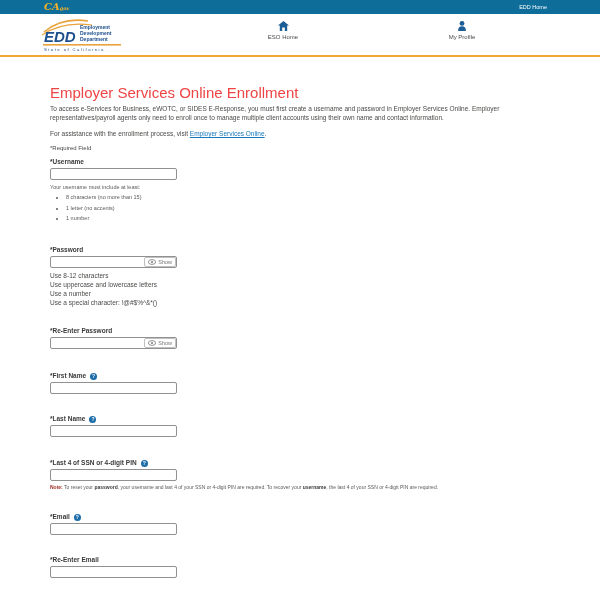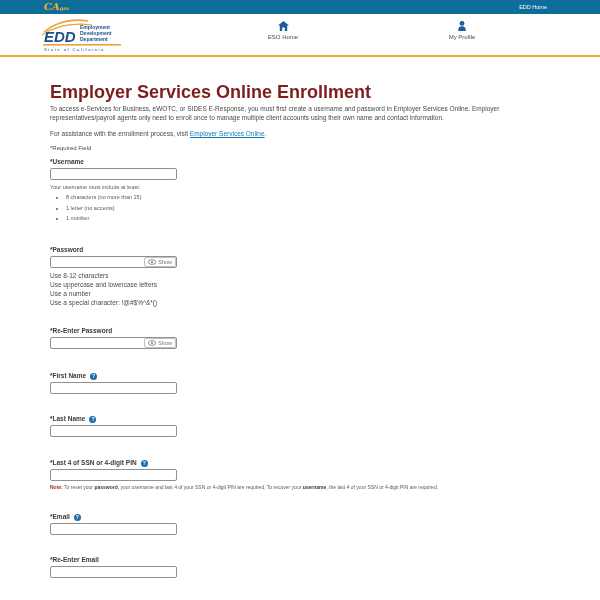--- a/index.html
+++ b/index.html
@@ -26,21 +26,21 @@
   .header { position:relative; height:43px; background:#fff; border-bottom:2px solid #f2a633; }
   .edd-logo { position:absolute; left:40px; top:3px; cursor:pointer; }
   .nav-item { position:absolute; top:7px; width:60px; text-align:center; cursor:pointer; }
   .nav-eso { left:253px; }
   .nav-profile { left:432px; }
   .nav-item svg { display:block; margin:0 auto 3px auto; }
   .nav-label { font-size:6px; color:#4a4a48; }
 
   
   .content { padding:0 50px; width:600px; }
-  .page-title { margin:27px 0 0 0; font-size:18px; font-weight:700; color:#7f1d1d; line-height:17px; }
+  .page-title { margin:27px 0 0 0; font-size:15px; font-weight:400; color:#ef4444; line-height:17px; }
   .intro { margin:3px 0 0 0; font-size:6.5px; line-height:9px; color:#4a4a48; max-width:500px; }
   .assist { margin:7px 0 0 0; font-size:6.5px; line-height:9px; color:#4a4a48; }
   .link { color:#1779ba; text-decoration:underline; cursor:pointer; }
   .required { margin:6px 0 0 0; font-size:6px; line-height:8px; color:#4a4a48; }
 
   .field-label {
     display:flex; align-items:center; gap:4px;
     font-size:6.5px; font-weight:bold; color:#3b3a39; line-height:8px;
   }
   .help {

